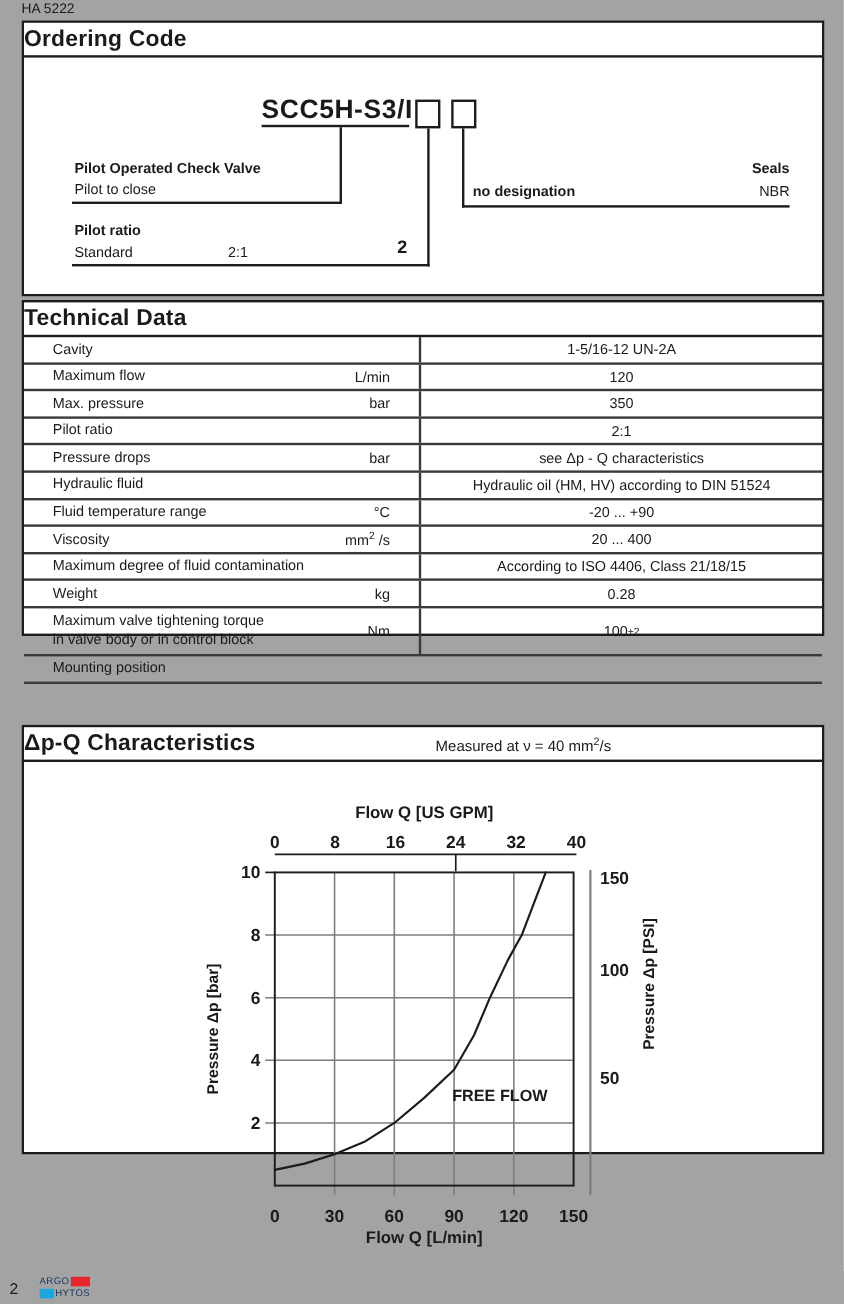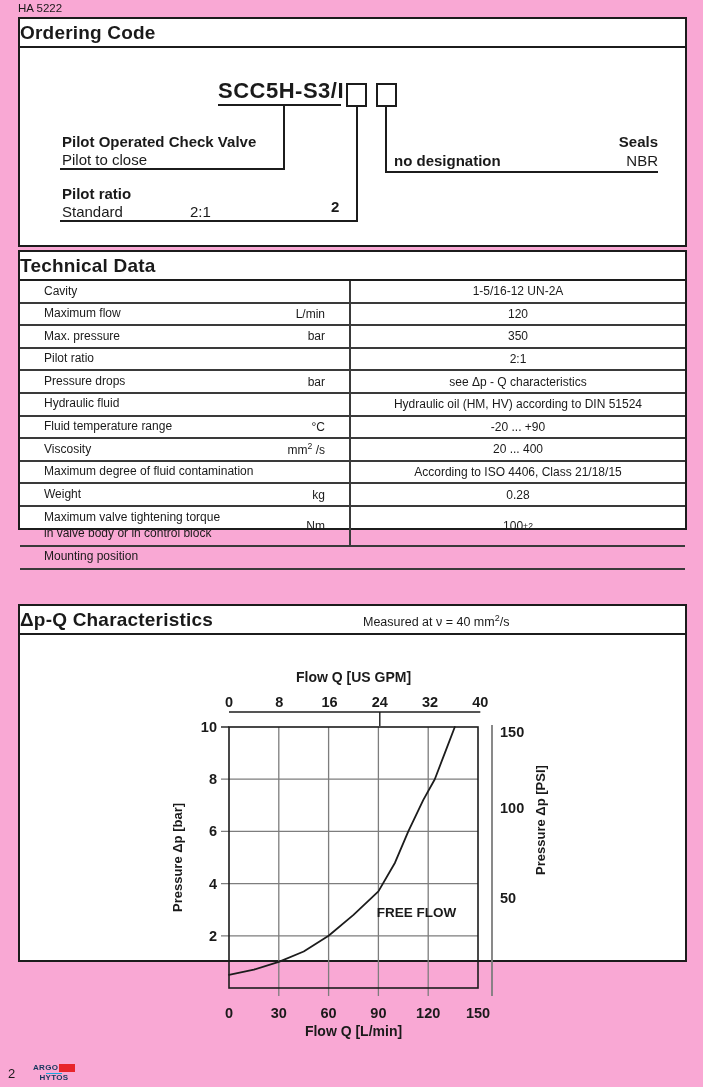--- a/index.html
+++ b/index.html
@@ -1,50 +1,50 @@
 <!DOCTYPE html>
 <html><head>
 <meta charset="utf-8">
 <style>
   * { margin:0; padding:0; box-sizing:border-box; }
   body { background:#ffffff; font-family:"Liberation Sans","DejaVu Sans",sans-serif; color:#1a1a1a; }
-  .page { position:relative; width:703px; height:1087px; background:#f9a8d4; overflow:hidden; }
+  .page { position:relative; width:703px; height:1087px; background:#a3a3a3; overflow:hidden; }
 
   .doc-code { position:absolute; left:18px; top:2px; font-size:11.5px; }
 
   .panel { position:absolute; left:18px; width:669px; border:2px solid #1c1c1c; background:#fff; }
   .panel-header { position:relative; height:29px; border-bottom:2px solid #1c1c1c; display:flex; align-items:center; }
   .panel-title { font-size:19px; font-weight:bold; letter-spacing:.2px; }
   .measured-at { position:absolute; left:343px; top:7px; font-size:12.5px; font-weight:400; }
   sup { font-size:.72em; }
 
   
   .ord-code { position:absolute; left:218px; top:78px; font-size:22px; font-weight:bold; letter-spacing:.5px; }
   .hline, .vline { position:absolute; background:#1c1c1c; }
   .obox { position:absolute; width:21px; height:24px; border:2px solid #1c1c1c; background:#fff; }
-  .lbl { position:absolute; font-size:15px; white-space:nowrap; }
+  .lbl { position:absolute; font-size:12px; white-space:nowrap; }
   .b { font-weight:bold; }
 
   
   .t-row { display:grid; grid-template-columns:253px 60px 1fr; border-bottom:2px solid #3a3a3a; min-height:22.6px; align-items:center; font-size:12px; }
   .t-row.tall { min-height:40px; }
   .t-label { padding-left:24px; line-height:1.3; }
   .t-unit { text-align:right; padding-right:8px; }
   .t-value { border-left:2px solid #3a3a3a; text-align:center; align-self:stretch; display:flex; align-items:center; justify-content:center;margin-left:16px; }
 
   .chart-svg { position:absolute; left:150px; top:655px; }
 
   
   .page-num { position:absolute; left:8px; top:1066px; font-size:13px; }
-  .logo { position:absolute; left:33px; top:1063px; width:42px; height:19px; font-weight:bold; color:#14365c; }
+  .logo { position:absolute; left:33px; top:1063px; width:42px; height:19px; font-weight:normal; color:#14365c; }
   .logo-row { display:flex; height:9px; align-items:center; }
   .logo-txt { font-size:8px; line-height:8px; letter-spacing:.3px; }
   .logo-red { width:17px; height:8px; background:#e8252b; margin-left:1px; }
   .logo-cyan { width:16px; height:8px; background:#19a8e0; margin-right:1px; }
-  .logo-row.second { justify-content:flex-start; margin-top:1px;flex-direction:column; }
+  .logo-row.second { justify-content:flex-start; margin-top:1px; }
 </style>
 </head>
 <body>
 
 <div class="page">
 
   <div class="doc-code">HA 5222</div>
 
   <section class="panel" style="top:17px; height:230px;">
     <div class="panel-header">

